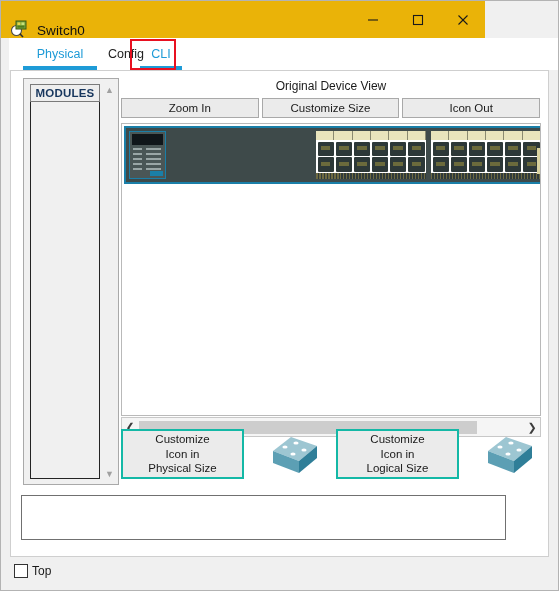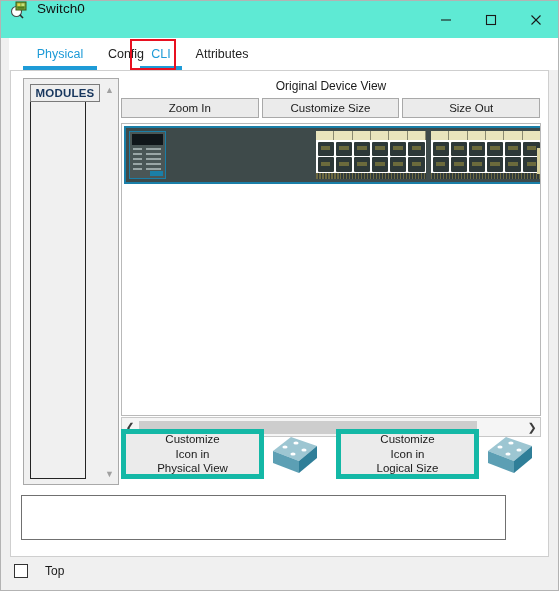--- a/index.html
+++ b/index.html
@@ -22,25 +22,25 @@
     box-sizing: border-box;
     border: 1px solid #b3b3b3;
     background: #f0f0f0;
     overflow: hidden;
   }
 
   
   .titlebar {
     position: absolute;
     left: 0; top: 0;
-    width: 557px;
+    width: 484px;
     height: 37px;
-    background: #5eead4;
-    display: flex;
-    align-items: flex-start;
+    background: #eab308;
+    display: flex;
+    align-items: flex-end;
   }
   .title-icon {
     width: 18px; height: 18px;
     margin-left: 9px;
     position: relative;
     flex: none;
   }
   .title-text {
     margin-left: 9px;
     font-size: 13.5px;
@@ -115,21 +115,21 @@
     position: absolute;
     left: 12px; top: 7px;
     width: 96px; height: 407px;
     background: #f0f0f0;
     border: 1px solid #a9a9a9;
     box-sizing: border-box;
   }
   .modules-list {
     position: absolute;
     left: 6px; top: 5px;
-    width: 56px; height: 395px;
+    width: 70px; height: 395px;
     background: #f0f0f0;
     border: 1px solid #242424;
     box-sizing: border-box;
   }
   .modules-header {
     position: absolute;
     left: -1px; top: -1px;
     width: 70px; height: 18px;
     background: #eeeeee;
     border: 1px solid #7a7a7a;
@@ -324,24 +324,24 @@
   
   .cust-row {
     position: absolute;
     left: 110px; top: 358px;
     width: 420px;
     height: 52px;
   }
   .cust-btn {
     position: absolute;
     top: 0;
-    width: 143px;
+    width: 123px;
     height: 50px;
     background: #ebebeb;
-    border: 5px solid #14b8a6;
+    border: 2px solid #14b8a6;
     box-sizing: border-box;
     display: flex;
     flex-direction: column;
     align-items: center;
     justify-content: center;
     line-height: 1.3;
     font-size: 11.5px;
     color: #1a1a1a;
     cursor: default;
   }
@@ -381,21 +381,21 @@
     cursor: default;
   }
   .cbox {
     width: 14px; height: 14px;
     background: #ffffff;
     border: 1px solid #333;
     box-sizing: border-box;
     flex: none;
   }
   .cbox-label {
-    margin-left: 17px;
+    margin-left: 4px;
     font-size: 12px;
     color: #1a1a1a;
   }
 </style>
 </head>
 <body>
 
 <div id="app">
 
   <div class="titlebar">
@@ -436,44 +436,41 @@
       <span>Physical</span>
       <div class="underline"></div>
     </div>
     <div class="tab tab-config">
       <span>Config</span>
     </div>
     <div class="tab active tab-cli">
       <span>CLI</span>
       <div class="underline"></div>
     </div>
-    <div class="tab tab-attributes">
-      <span>Attributes</span>
-    </div>
   </div>
   <div class="tab-highlight"></div>
 
   <div class="content">
 
     <div class="modules-wrap">
       <div class="modules-list">
         <div class="modules-header">MODULES</div>
       </div>
       <div class="modules-scroll">
         <div class="sb-arrow up">▲</div>
         <div class="sb-arrow down">▼</div>
       </div>
     </div>
 
     <div class="dv-title">Original Device View</div>
 
     <div class="zoom-row">
       <div class="zbtn">Zoom In</div>
       <div class="zbtn">Customize Size</div>
-      <div class="zbtn">Size Out</div>
+      <div class="zbtn">Icon Out</div>
     </div>
 
     <div class="devview">
       <div class="chassis">
         <div class="chassis-inner">
 
           <div class="led-panel">
             <div class="led-blk" style="left:2px;top:2px;width:31px;height:11px;"></div>
             <div class="led-dash" style="left:3px;top:16px;width:9px;"></div>
             <div class="led-dash" style="left:16px;top:16px;width:15px;"></div>
@@ -550,21 +547,21 @@
       <div class="hs-track">
         <div class="hs-thumb"></div>
       </div>
       <div class="hs-arrow">❯</div>
     </div>
 
     <div class="cust-row">
       <div class="cust-btn b1">
         <span>Customize</span>
         <span>Icon in</span>
-        <span>Physical View</span>
+        <span>Physical Size</span>
       </div>
       <div class="cust-ico i1">
         <svg width="52" height="44" viewBox="0 0 52 44">
           <polygon points="4,18 22,4 48,13 30,28" fill="#9dc6d2"></polygon>
           <polygon points="4,18 30,28 30,40 4,30" fill="#5c9fb4"></polygon>
           <polygon points="30,28 48,13 48,25 30,40" fill="#2f7e98"></polygon>
           <ellipse cx="16" cy="14" rx="2.6" ry="1.6" fill="#ffffff"></ellipse>
           <ellipse cx="27" cy="10" rx="2.6" ry="1.6" fill="#ffffff"></ellipse>
           <ellipse cx="24" cy="21" rx="2.6" ry="1.6" fill="#ffffff"></ellipse>
           <ellipse cx="35" cy="17" rx="2.6" ry="1.6" fill="#ffffff"></ellipse>

